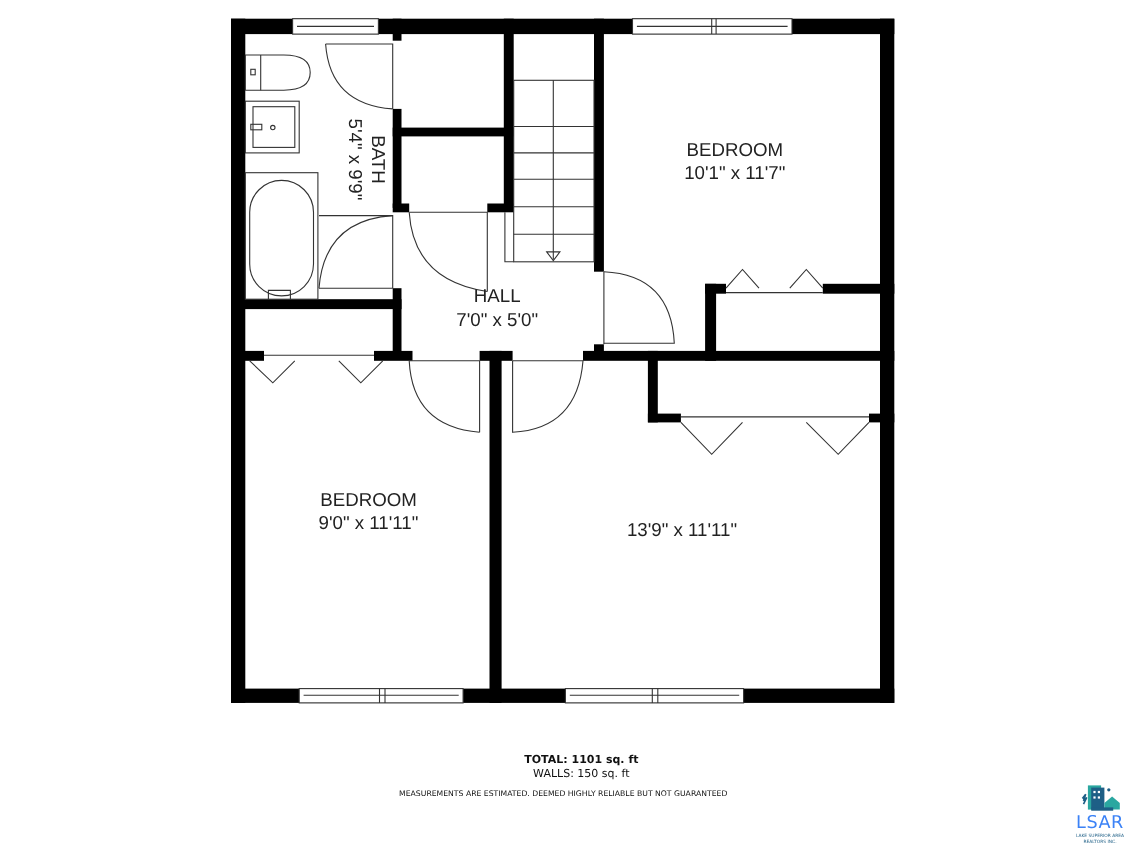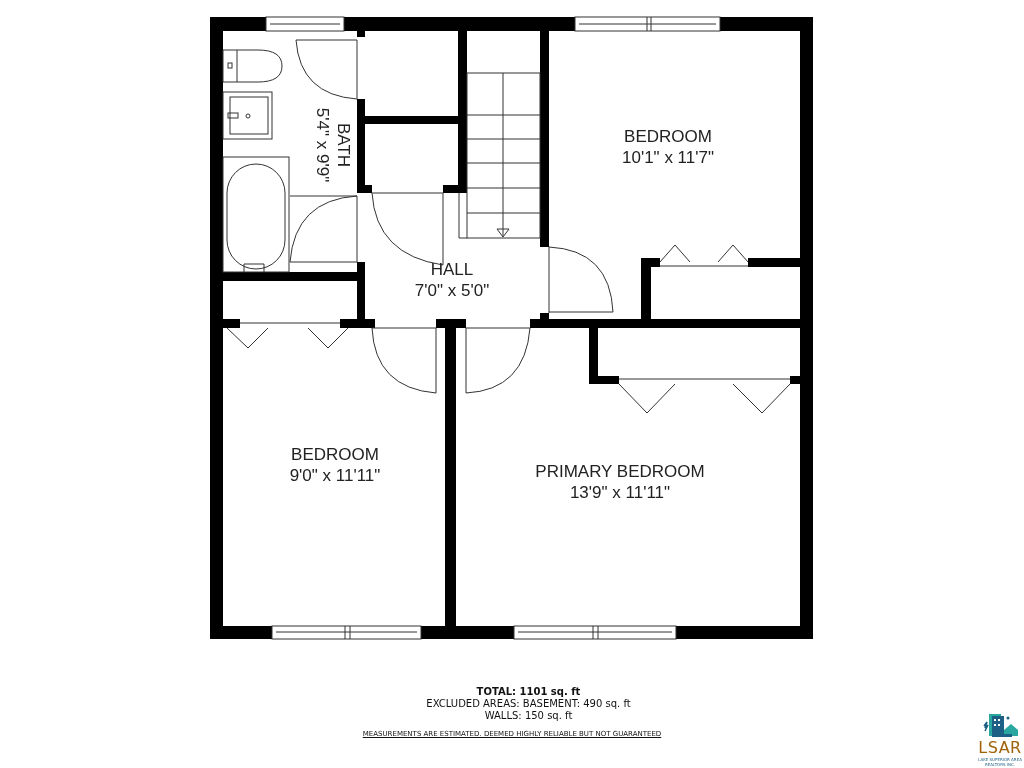--- a/index.html
+++ b/index.html
@@ -2,23 +2,23 @@
 <html><head>
   <meta charset="utf-8">
   <style>
     html, body { margin:0; padding:0; background:#ffffff; }
     body { width:1024px; height:768px; position:relative; overflow:hidden; font-family:"Liberation Sans", sans-serif; }
     svg.plan { position:absolute; left:0; top:0; }
     .room-label { position:absolute; text-align:center; color:#222; font-family:"Liberation Sans", sans-serif; font-size:17px; line-height:21px; white-space:nowrap; transform:translate(-50%,-50%); }
     .rot { transform:translate(-50%,-50%) rotate(90deg); }
     .summary { position:absolute; left:0; width:1024px; text-align:center; color:#111; font-family:"DejaVu Sans", sans-serif; }
     .sline { font-size:10px; line-height:12px;margin-left:33px; }
-    .disclaimer { font-size:7px;text-decoration:underline; }
+    .disclaimer { font-size:7px; }
     .logo { position:absolute; left:976px; top:712px; width:48px; height:56px; }
-    .logo-text { position:absolute; left:0; top:26px; width:48px; text-align:center; font-family:"DejaVu Sans", sans-serif; font-size:16px; color:#a16207; letter-spacing:0.5px; }
+    .logo-text { position:absolute; left:0; top:26px; width:48px; text-align:center; font-family:"DejaVu Sans", sans-serif; font-size:16px; color:#3b82f6; letter-spacing:0.5px; }
     .logo-sub { position:absolute; left:0; top:45px; width:48px; text-align:center; font-family:"DejaVu Sans", sans-serif; font-size:4px; line-height:5px; color:#1e5f86; }
   </style>
 </head>
 <body>
 
 <svg class="plan" width="1024" height="768" viewBox="0 0 1024 768">
 
   <g fill="#000">
     <rect x="210" y="17" width="603" height="14"></rect>
     <rect x="210" y="626" width="603" height="13"></rect>
@@ -133,27 +133,25 @@
 </div>
 <div class="room-label" style="left:668px;top:147px;">
   <div>BEDROOM</div>
   <div>10'1" x 11'7"</div>
 </div>
 <div class="room-label" style="left:335px;top:465px;">
   <div>BEDROOM</div>
   <div>9'0" x 11'11"</div>
 </div>
 <div class="room-label" style="left:620px;top:482px;">
-  <div>PRIMARY BEDROOM</div>
   <div>13'9" x 11'11"</div>
 </div>
 
 <div class="summary" style="top:686px;">
   <div class="sline" style="font-weight:bold;">TOTAL: 1101 sq. ft</div>
-  <div class="sline">EXCLUDED AREAS: BASEMENT: 490 sq. ft</div>
   <div class="sline">WALLS: 150 sq. ft</div>
   <div class="disclaimer" style="margin-top:8px;">MEASUREMENTS ARE ESTIMATED. DEEMED HIGHLY RELIABLE BUT NOT GUARANTEED</div>
 </div>
 
 <div class="logo">
   <svg width="48" height="28" viewBox="0 0 48 28" style="position:absolute;left:0;top:0;">
     <path d="M8,14 L11,10 L9,16 L12,13 L9,19" fill="none" stroke="#1e5f86" stroke-width="1.5"></path>
     <rect x="13" y="2" width="12" height="22" fill="#2aa7a0"></rect>
     <rect x="16" y="4" width="12" height="20" fill="#1e5f86"></rect>
     <rect x="18" y="7" width="2" height="2" fill="#fff"></rect>

